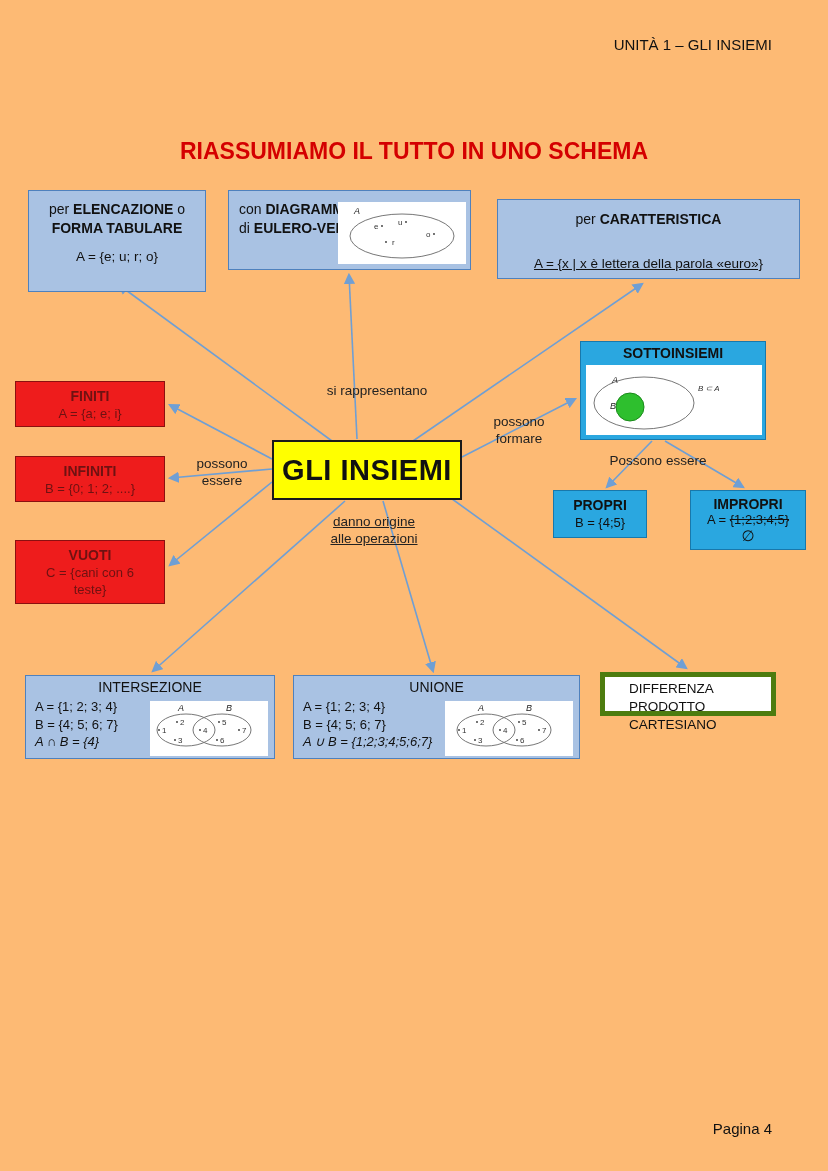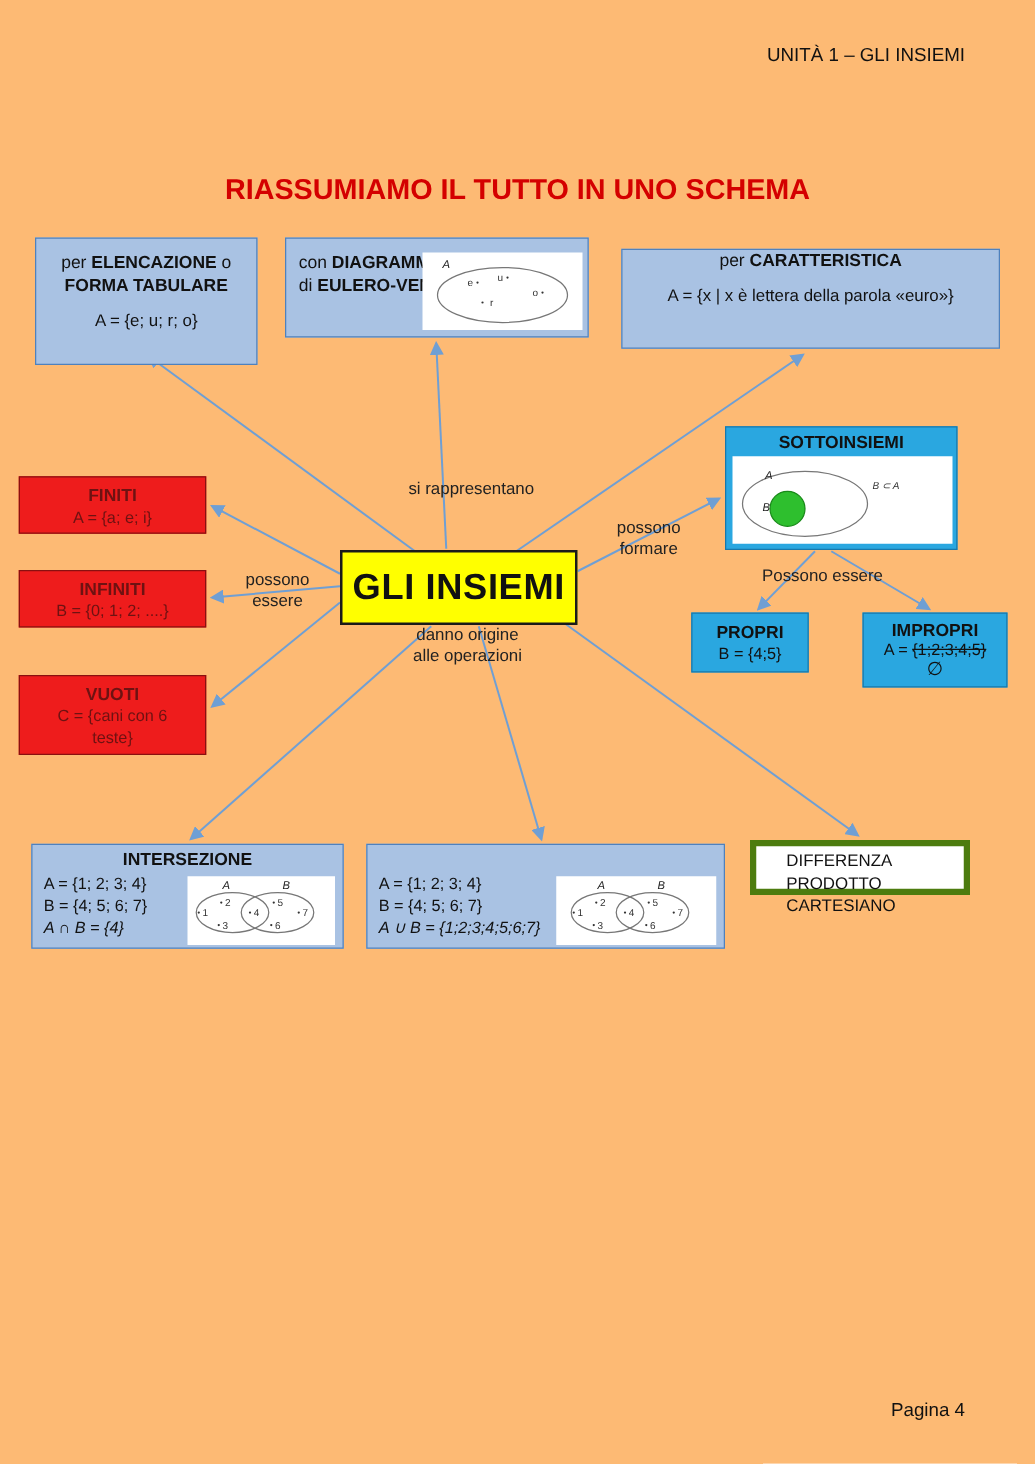--- a/index.html
+++ b/index.html
@@ -27,56 +27,56 @@
 
   .elenc { left:28px; top:190px; width:178px; height:102px; text-align:center;
            font-size:14px; line-height:19px; padding-top:9px; }
   .elenc .formula { margin-top:9px; font-size:13.5px; }
 
   .diag { left:228px; top:190px; width:243px; height:80px; font-size:14px;
           line-height:19px; padding:9px 0 0 10px; }
   .diag-img { position:absolute; right:4px; top:11px; width:128px; height:62px; background:#fff; }
 
   .carat { left:497px; top:199px; width:303px; height:80px; text-align:center;
-           font-size:14px; }
-  .carat .formula { margin-top:13px; font-size:13.5px; }
+           font-size:14px; padding-top:11px; }
+  .carat .formula { margin-top:29px; font-size:13.5px;text-decoration:underline; }
 
   .redbox { width:150px; left:15px; padding-top:5px; font-size:13px; line-height:17px; }
   .redbox .rtitle { font-weight:bold; font-size:14px; line-height:18px; }
   .finiti   { top:381px; height:46px; }
   .infiniti { top:456px; height:46px; }
   .vuoti    { top:540px; height:64px; }
 
   .center-node { left:272px; top:440px; width:190px; height:60px;
                  background:var(--center-yellow); border:2px solid #1a1a1a;
                  display:flex; align-items:center; justify-content:center;
                  font-size:29px; font-weight:bold; letter-spacing:0.5px; }
 
   .edge-label { position:absolute; z-index:2; font-size:13.5px; color:#222;
                 text-align:center; line-height:17px; }
   .lbl-rapp   { left:306px; top:382px; width:110px;margin-left:16px; }
   .lbl-pe     { left:188px; top:455px; width:68px; }
   .lbl-pf     { left:486px; top:413px; width:66px; }
   .lbl-pe2    { left:608px; top:452px; width:100px; }
-  .lbl-danno  { left:318px; top:499px; width:112px; }
+  .lbl-danno  { left:318px; top:513px; width:112px;text-decoration:underline; }
 
   .sotto { left:580px; top:341px; width:186px; height:99px; padding-top:3px; }
   .sotto .stitle { font-weight:bold; font-size:14px; }
   .sotto-img { position:absolute; left:5px; top:23px; width:176px; height:70px; background:#fff; }
 
   .propri   { left:553px; top:490px; width:94px;  height:48px; padding-top:6px; font-size:13px; line-height:17px; }
   .impropri { left:690px; top:490px; width:116px; height:60px; padding-top:5px; font-size:13px; line-height:16px; }
   .ctitle { font-weight:bold; font-size:14px; }
   .strike { text-decoration:line-through; }
   .emptyset { font-size:15px; line-height:15px; }
 
   .opbox { height:84px; font-size:13px; }
   .inter  { left:25px;  top:675px; width:250px; }
   .unione { left:293px; top:675px; width:287px; }
-  .op-title { text-align:center; font-weight:bold; font-size:14px; padding-top:3px; }
+  .op-title { text-align:center; font-weight:normal; font-size:14px; padding-top:3px; }
   .op-lines { position:absolute; left:9px; top:22px; line-height:17.5px; text-align:left; }
   .op-venn { position:absolute; right:6px; top:25px; background:#fff; }
 
   .diff { left:600px; top:672px; width:176px; height:44px; background:#fff;
           border:5px solid #4d7c0f; padding:3px 24px; font-size:13.5px; line-height:18px; }
 
   .mini-venn text { font-family:"Liberation Sans", sans-serif; font-size:8px; fill:#333; }
   .mini-venn .setlbl { font-style:italic; font-size:9px; fill:#222; }
   .mini-venn ellipse, .mini-venn circle.ring { fill:none; stroke:#777; stroke-width:1; }
   .subset-formula { font-family:"DejaVu Serif", serif; font-style:italic;
@@ -214,20 +214,21 @@
           <text x="72" y="24">5</text>
         <circle cx="67" cy="39" r="0.9" fill="#333"></circle>
           <text x="70" y="42">6</text>
         <circle cx="89" cy="29" r="0.9" fill="#333"></circle>
           <text x="92" y="32">7</text>
       </svg>
     </div>
   </div>
 
   <div class="node blue opbox unione">
+    <div class="op-title">UNIONE</div>
     <div class="op-lines">
       <div>A = {1; 2; 3; 4}</div>
       <div>B = {4; 5; 6; 7}</div>
       <div class="it">A ∪ B = {1;2;3;4;5;6;7}</div>
     </div>
     <div class="op-venn">
       <svg class="mini-venn" width="128" height="52" viewBox="0 0 118 52">
         <ellipse cx="36" cy="29" rx="29" ry="16"></ellipse>
         <ellipse cx="72" cy="29" rx="29" ry="16"></ellipse>
         <text class="setlbl" x="28" y="10">A</text>

